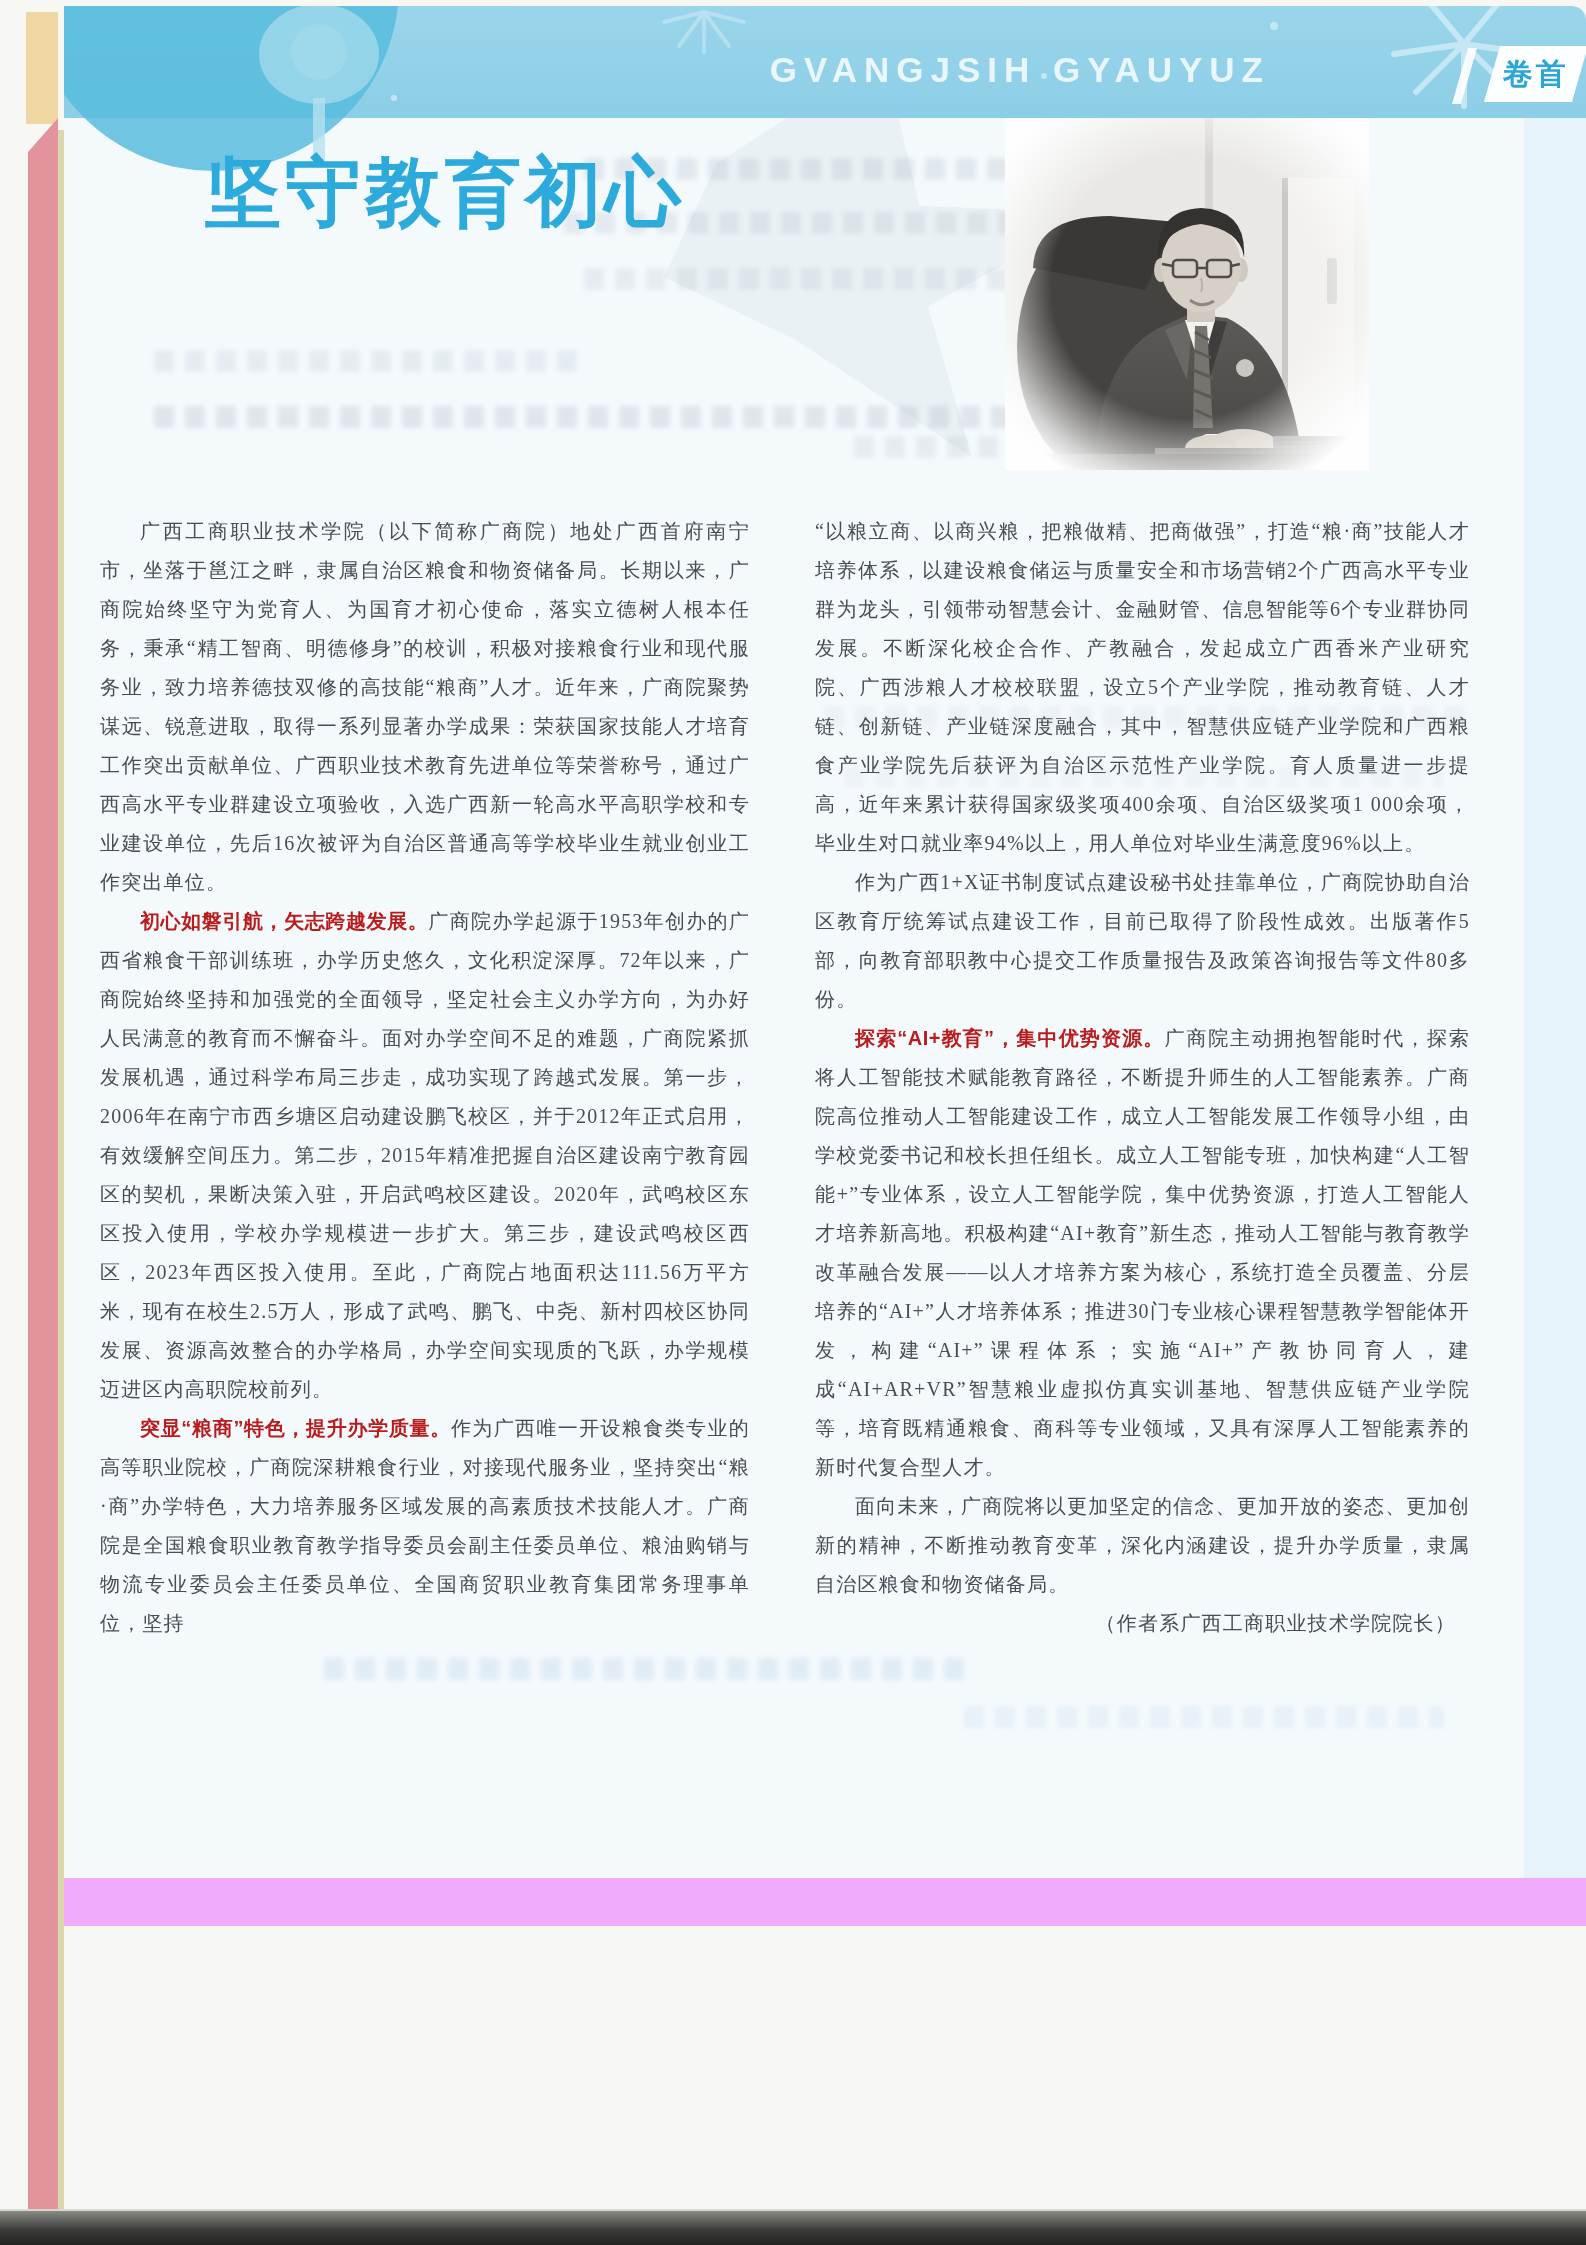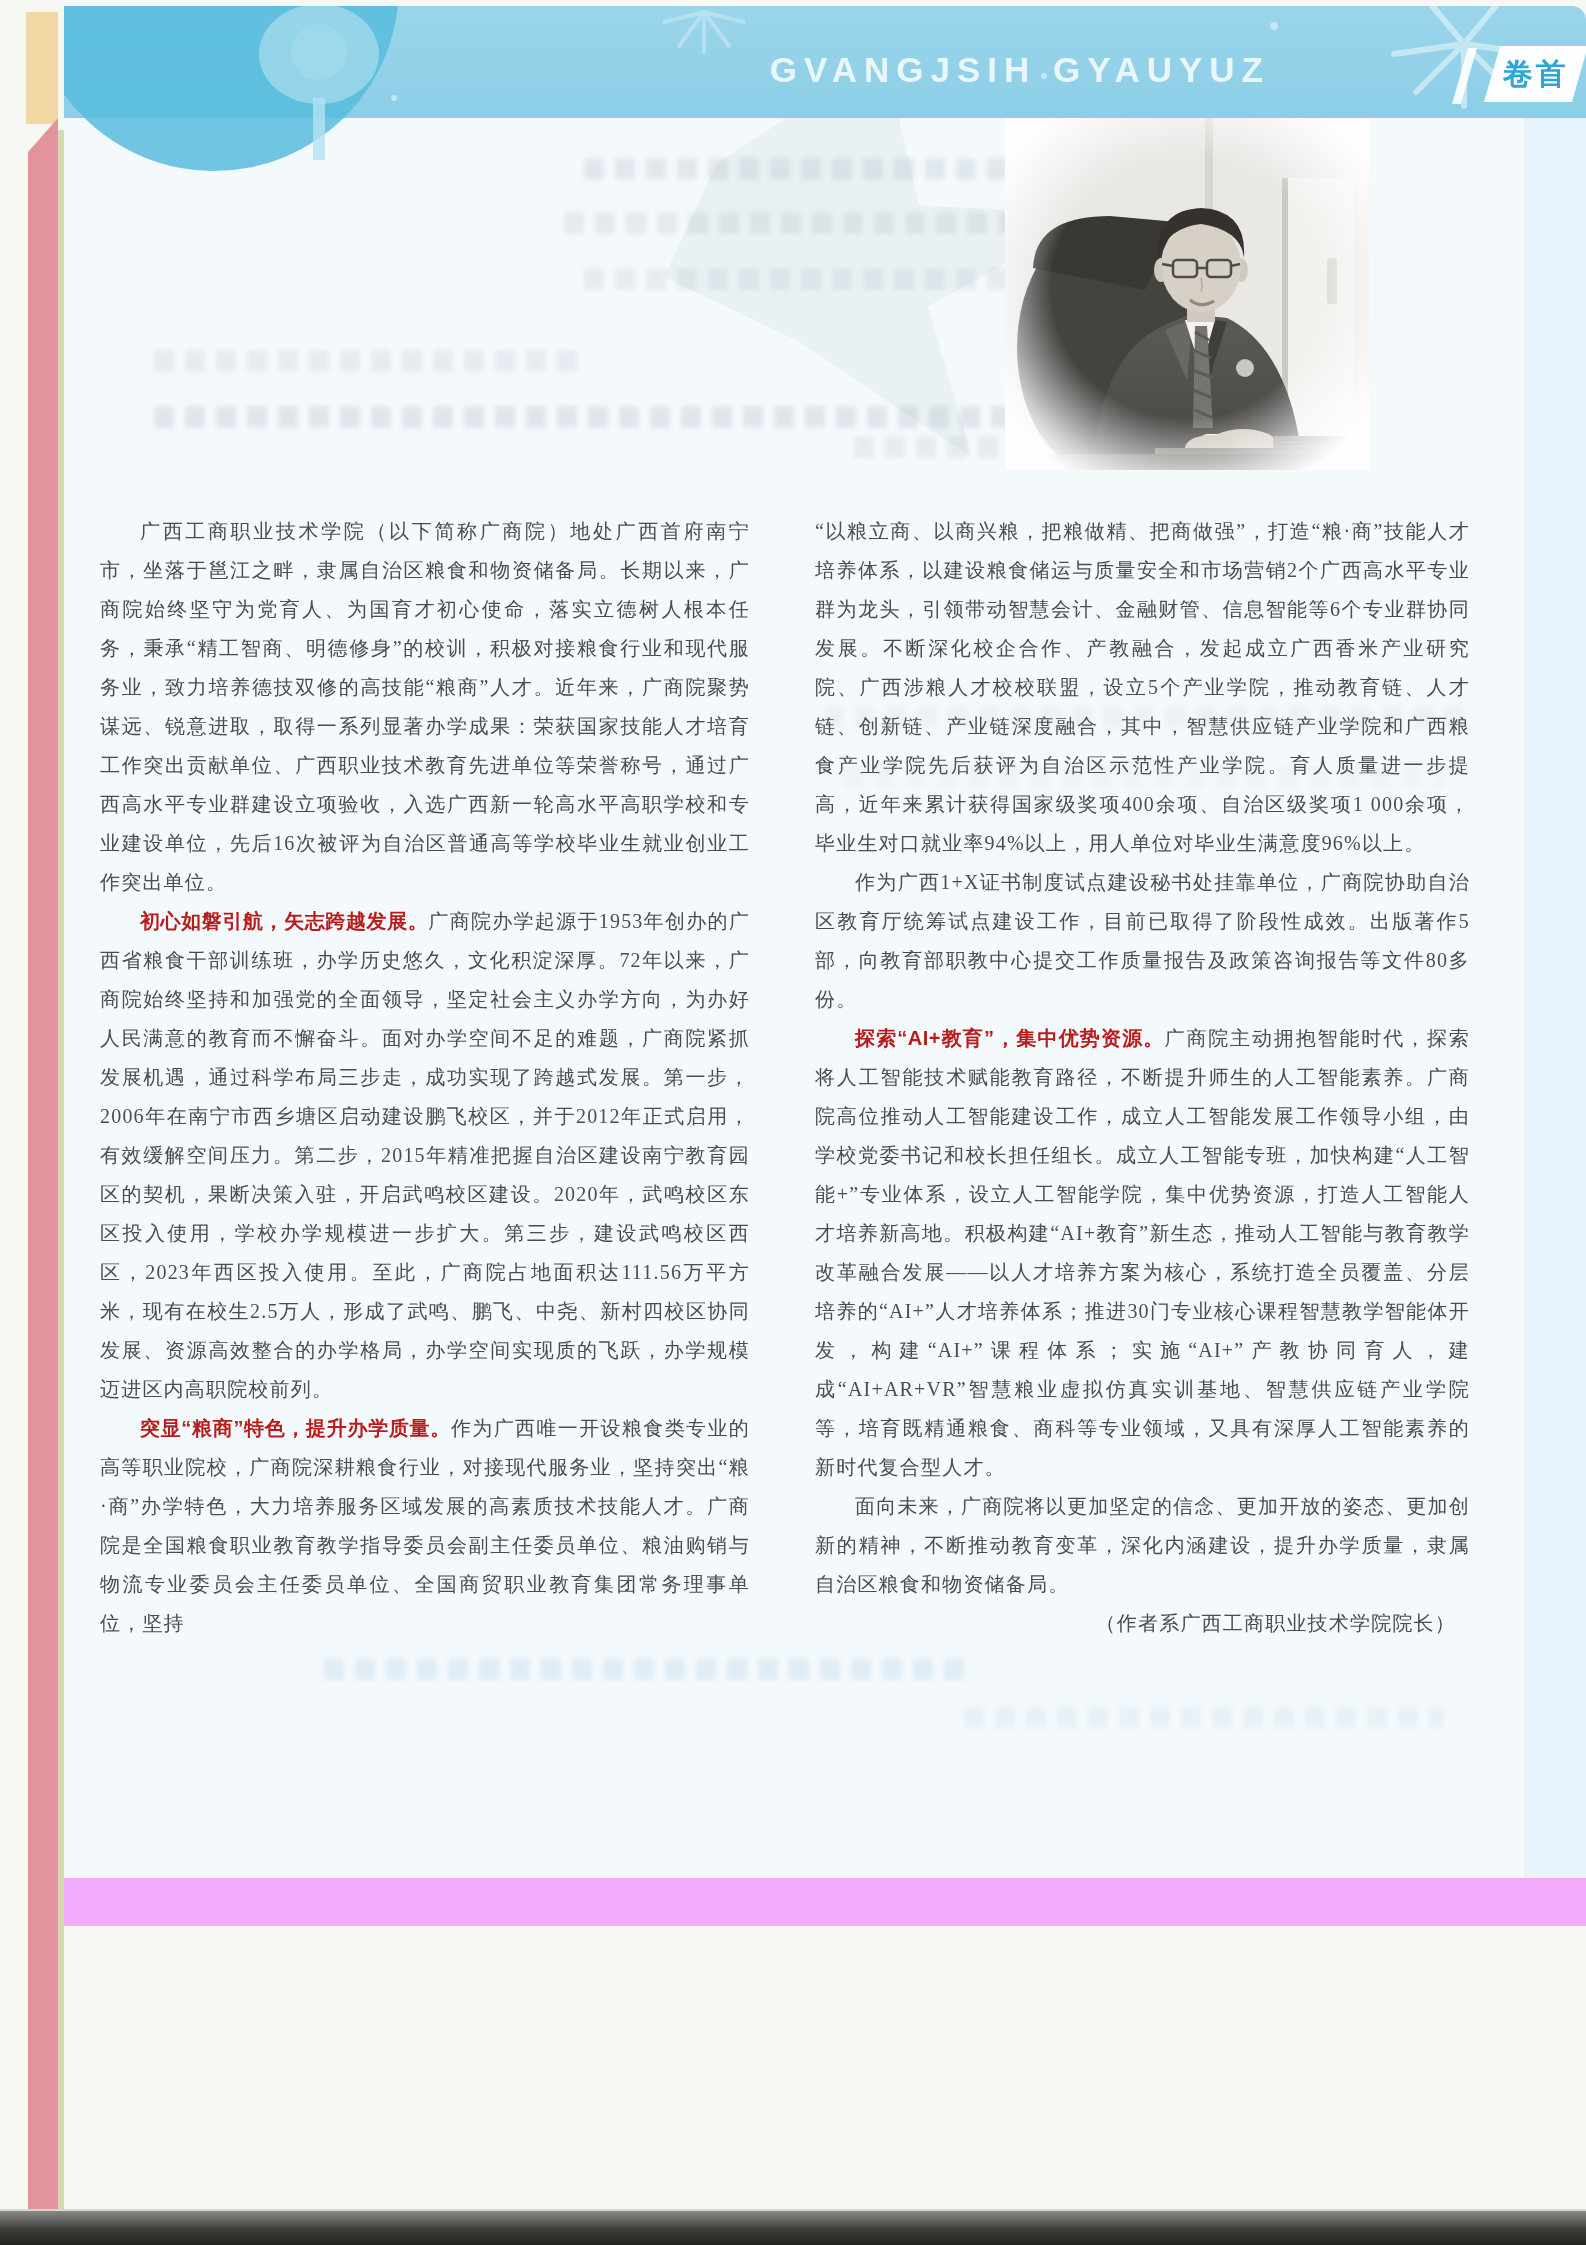--- a/index.html
+++ b/index.html
@@ -121,20 +121,21 @@
       <circle cx="1210" cy="20" r="4" fill="#d9eff8" opacity="0.7"></circle>
       <circle cx="980" cy="70" r="3" fill="#d9eff8" opacity="0.7"></circle>
       <circle cx="330" cy="92" r="3" fill="#d9eff8" opacity="0.7"></circle>
     </svg>
     <div class="latin">GVANGJSIH GYAUYUZ</div>
     <div class="slash"></div>
     <div class="corner">
       <span>卷首</span>
     </div>
 
+    <h1 class="t1">坚守教育初心</h1>
 
     <div class="photo">
       <svg viewBox="0 0 364 352" width="364" height="352">
         <defs>
           <radialGradient id="vig" cx="50%" cy="48%" r="62%">
             <stop offset="60%" stop-color="#ffffff" stop-opacity="0"></stop>
             <stop offset="88%" stop-color="#fdfefe" stop-opacity="0.75"></stop>
             <stop offset="100%" stop-color="#fefefe" stop-opacity="1"></stop>
           </radialGradient>
           <linearGradient id="suit" x1="0" y1="0" x2="0" y2="1">

